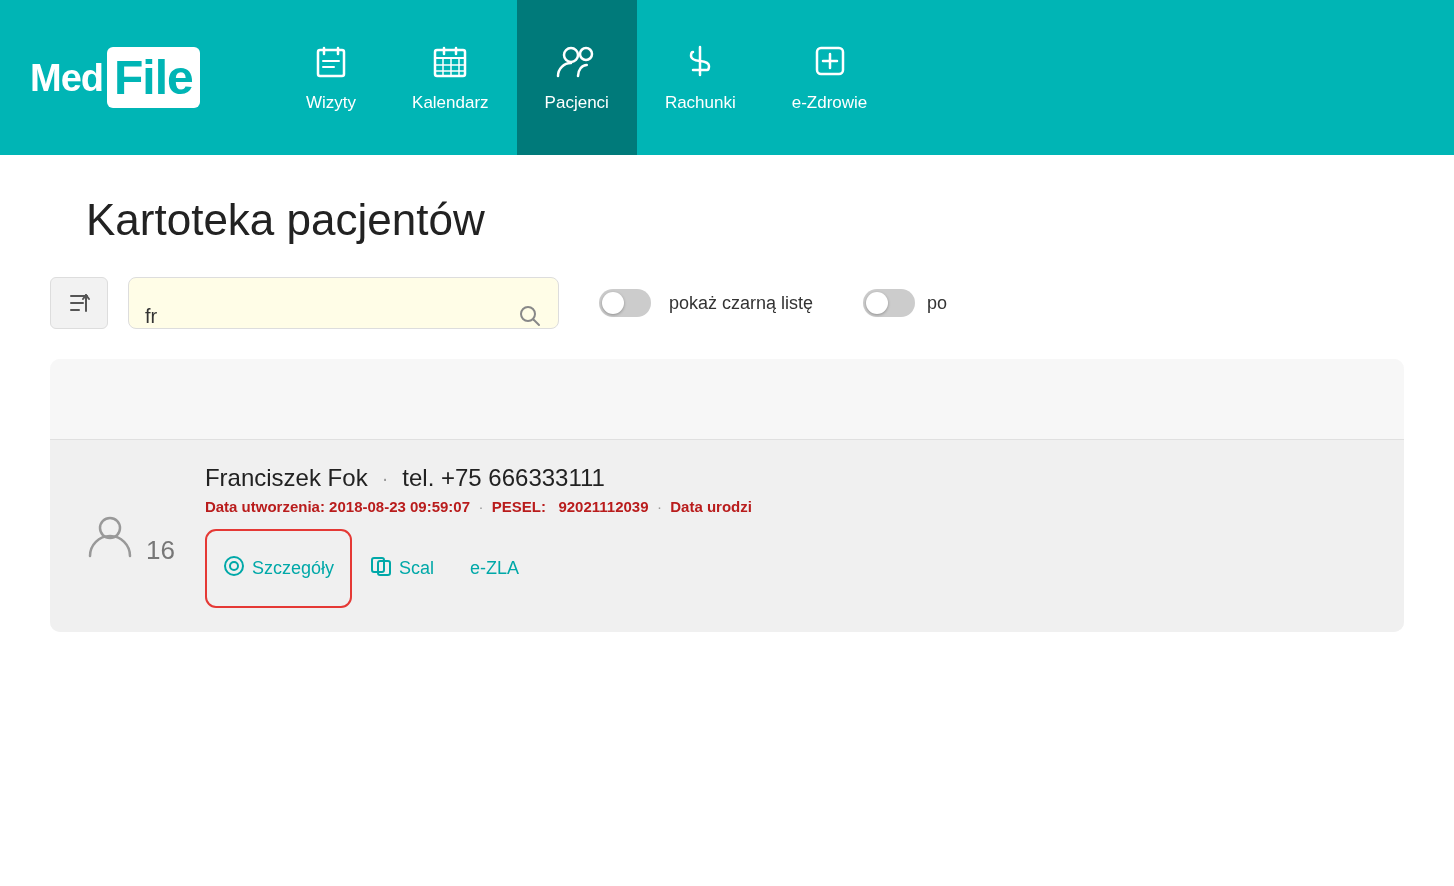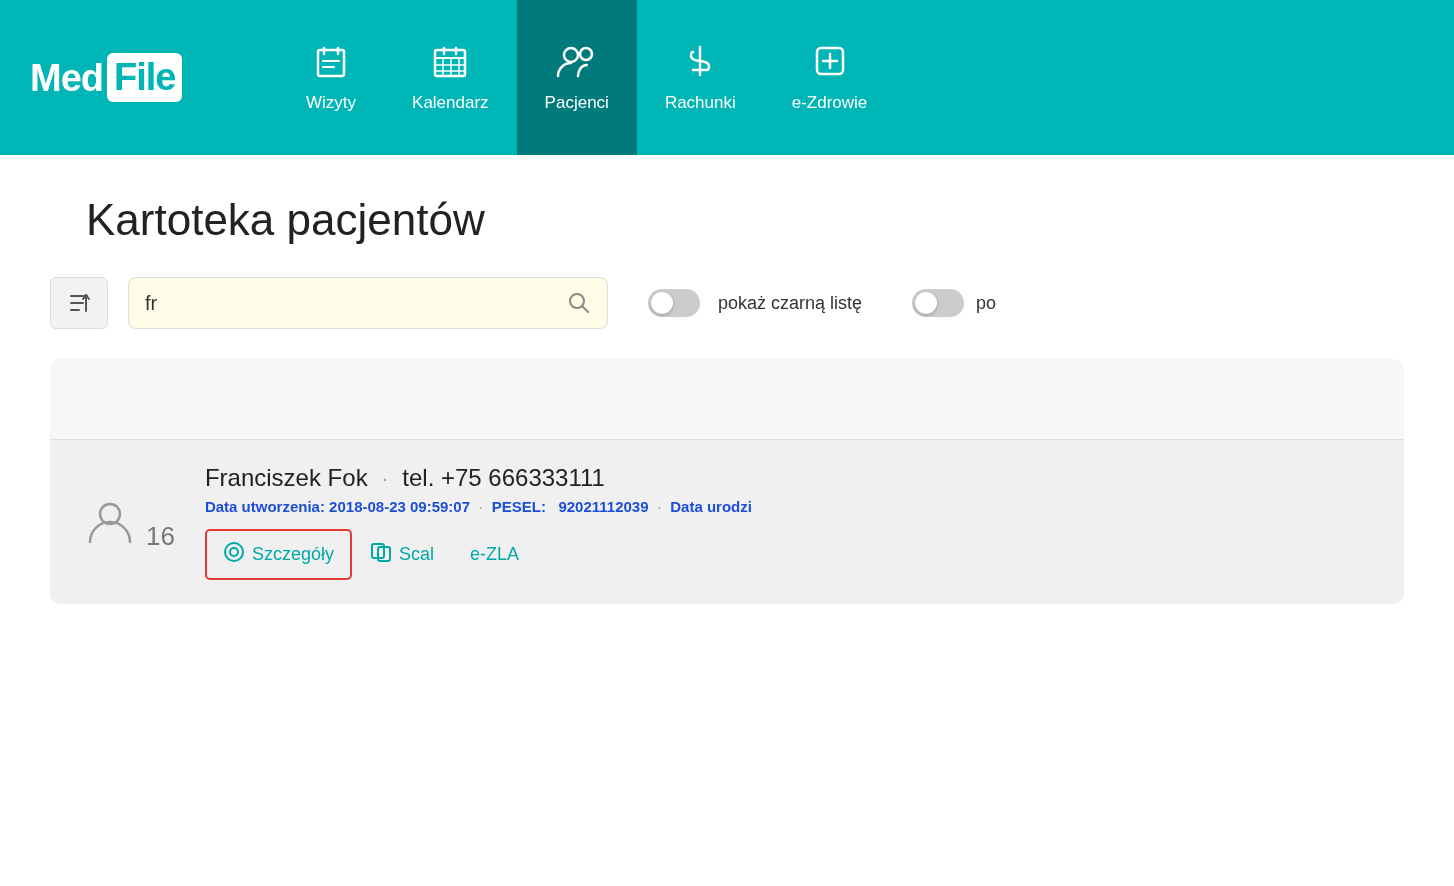--- a/index.html
+++ b/index.html
@@ -31,21 +31,21 @@
       display: inline-flex;
       align-items: center;
       justify-content: center;
       background: #fff;
       border-radius: 6px;
       padding: 3px 7px;
       margin-left: 4px;
     }
     .logo-file-text {
       color: #00b5b5;
-      font-size: 38px;
+      font-size: 48px;
       font-weight: 900;
       letter-spacing: -1px;
     }
     .nav-items {
       display: flex;
       align-items: stretch;
       flex: 1;
       text-align: center;
     }
     .nav-item {
@@ -103,27 +103,27 @@
       background: #f2f2f2;
       border: 1px solid #ddd;
       border-radius: 6px;
       cursor: pointer;
       font-size: 22px;
       color: #555;
       flex-shrink: 0;
     }
     .search-box {
       display: flex;
-      align-items: center;
+      align-items: flex-end;
       background: #fffde7;
       border: 1px solid #ddd;
       border-radius: 8px;
       padding: 0 16px;
       height: 52px;
-      width: 480px;
+      width: 431px;
       gap: 10px;
     }
     .search-input {
       border: none;
       background: transparent;
       font-size: 20px;
       color: #333;
       flex: 1;
       outline: none;
     }
@@ -239,21 +239,21 @@
       font-size: 24px;
       color: #222;
     }
     .patient-meta {
       font-size: 15px;
       color: #999;
       margin-bottom: 14px;
     }
     .patient-meta span {
       font-weight: 600;
-      color: #1d4ed8;
+      color: #b91c1c;
     }
     .patient-actions {
       display: flex;
       align-items: center;
       gap: 0;
     }
     .action-btn {
       display: flex;
       align-items: center;
       gap: 7px;
@@ -261,23 +261,23 @@
       font-size: 18px;
       color: #00a8a8;
       cursor: pointer;
       border: none;
       background: transparent;
       text-decoration: none;
       white-space: nowrap;
     }
     .action-btn.outlined-red {
       border: 2px solid #e53935;
-      border-radius: 5px;
+      border-radius: 11px;
       color: #00a8a8;
-      padding: 10px 16px;
+      padding: 24px 16px;
     }
     .action-btn .btn-icon {
       font-size: 20px;
     }
 
     
     .cursor-hand {
       cursor: pointer;
     }
   </style>

